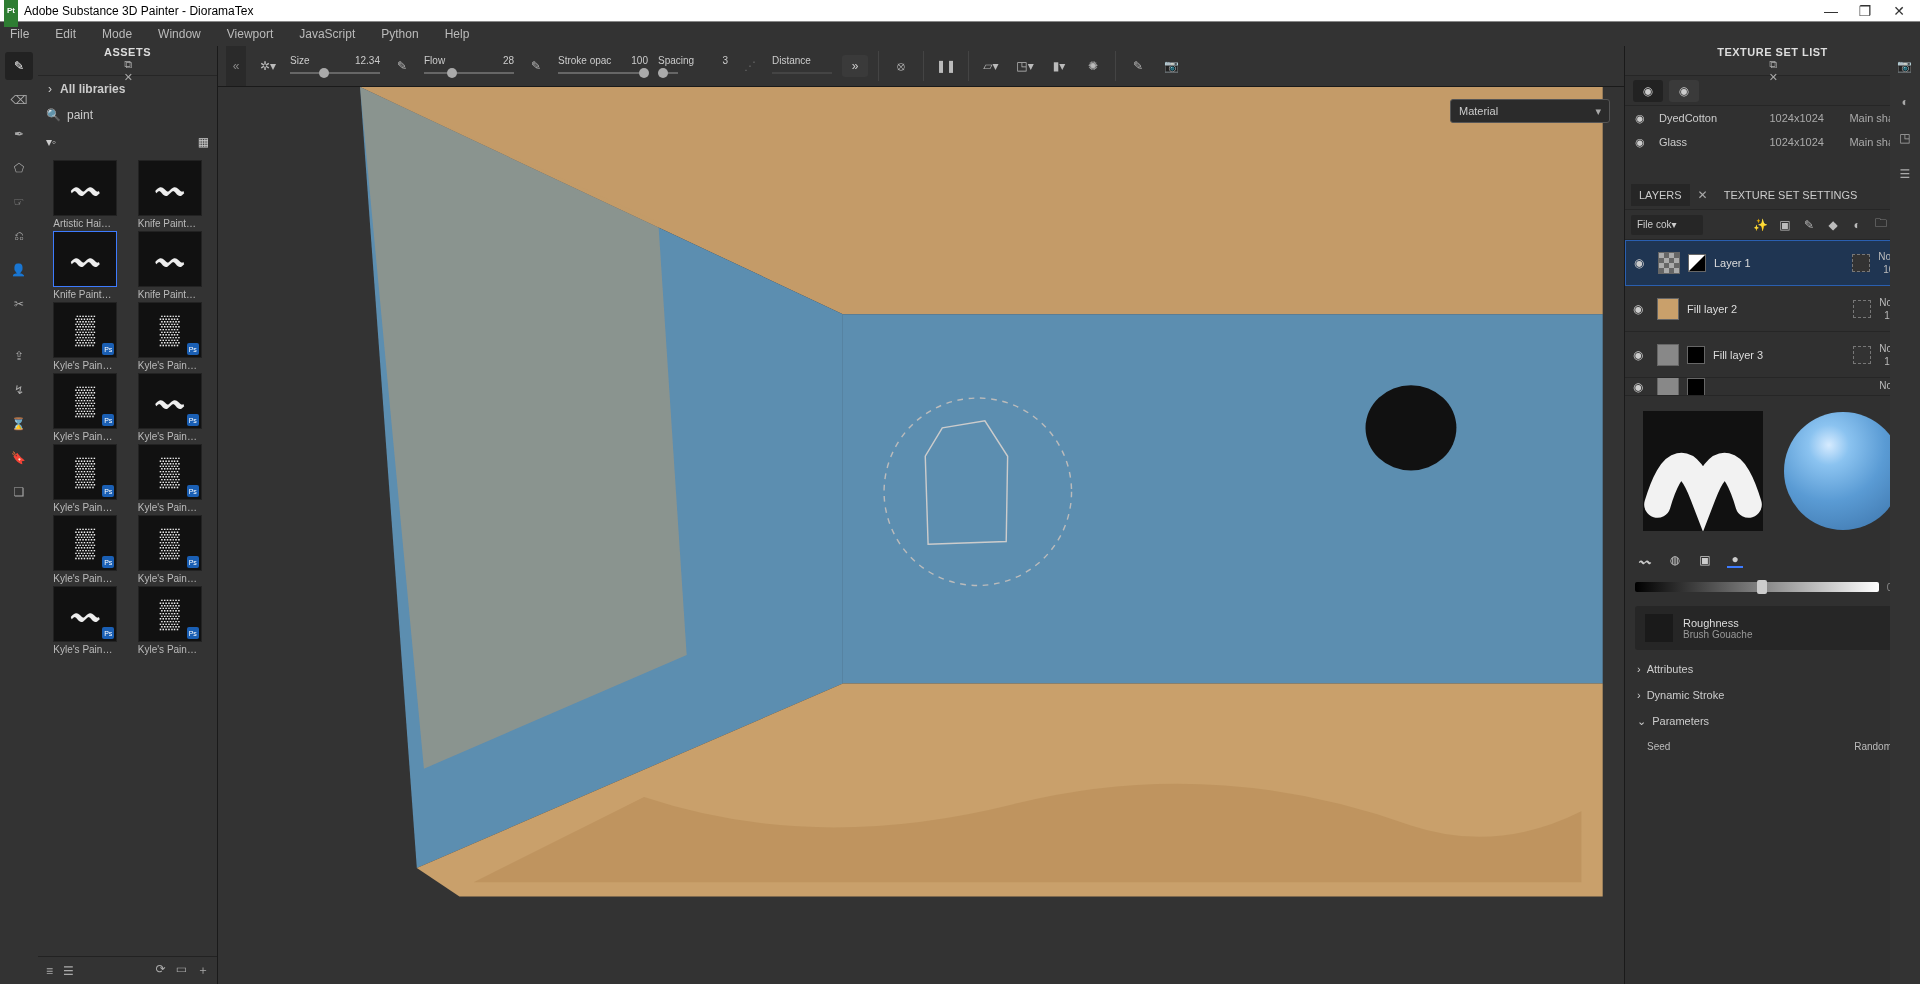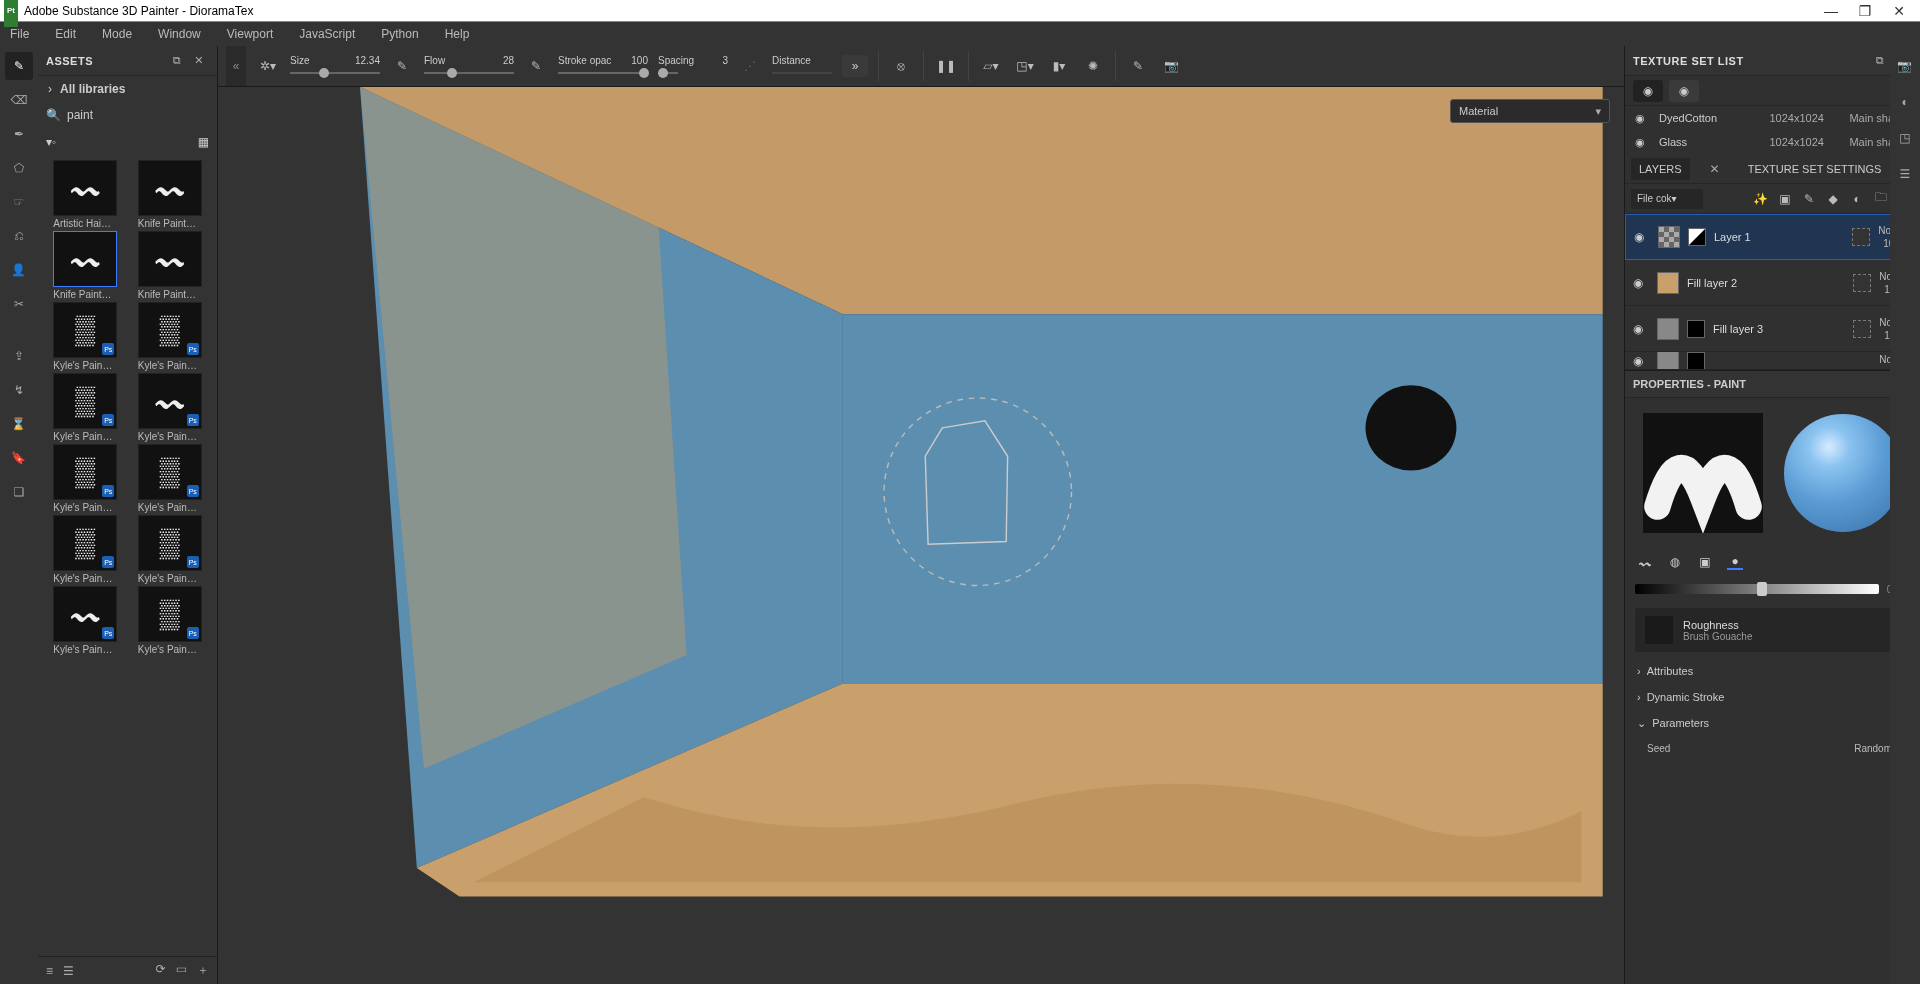--- a/index.html
+++ b/index.html
@@ -9,21 +9,21 @@
 .titlebar .spacer { flex:1; }
 .titlebar .winbtn { width:34px;height:20px;display:flex;align-items:center;justify-content:center;font-size:14px;color:#333; }
 .menubar { height:24px; background:#333; display:flex; align-items:center; padding:0 6px; gap:18px; color:#bbb; font-size:12px; }
 .menubar div{padding:3px 4px;}
 .main { display:flex; height:calc(984px - 46px); background:#1e1e1e; }
 .tool-rail { width:38px; background:#333; display:flex; flex-direction:column; align-items:center; padding-top:6px; gap:6px; }
 .tool-rail .tool { width:28px;height:28px;display:flex;align-items:center;justify-content:center;color:#aaa;border-radius:3px; }
 .tool-rail .tool.active{background:#222;color:#fff;}
 .tool-rail .sep{height:12px;}
 .assets { width:180px; background:#333; display:flex; flex-direction:column; border-right:1px solid #1a1a1a; }
-.panel-hdr { height:30px;background:#333;display:flex;align-items:center;padding:0 8px;font-size:11px;letter-spacing:.5px;color:#ddd;border-bottom:1px solid #262626; }
+.panel-hdr { height:30px;background:#333;display:flex;align-items:center;padding:0 8px;font-size:11px;letter-spacing:.5px;color:#ddd;border-bottom:1px solid #262626;flex-direction:column; }
 .panel-hdr .flex{flex:1;}
 .panel-hdr .ic{width:20px;height:20px;display:flex;align-items:center;justify-content:center;color:#aaa;margin-left:2px;}
 .lib-row{height:26px;display:flex;align-items:center;gap:8px;padding:0 10px;color:#ccc;}
 .search-row{height:26px;display:flex;align-items:center;padding:0 8px;gap:6px;}
 .search-row input{flex:1;background:transparent;border:none;color:#ccc;font-size:12px;outline:none;}
 .filter-row{height:28px;display:flex;align-items:center;justify-content:space-between;padding:0 8px;}
 .asset-grid{flex:1;overflow:hidden;padding:4px 6px;display:grid;grid-template-columns:1fr 1fr;gap:2px;align-content:start;}
 .asset-item{display:flex;flex-direction:column;align-items:center;}
 .asset-thumb{width:64px;height:56px;background:#111;border:1px solid #222;display:flex;align-items:center;justify-content:center;font-size:28px;color:#eee;position:relative;overflow:hidden;}
 .asset-thumb.sel{border:1px solid #3d7bff;}
@@ -49,21 +49,21 @@
 .right-rail{position:absolute;right:0;top:46px;width:30px;height:938px;background:#333;display:flex;flex-direction:column;align-items:center;padding-top:10px;gap:16px;color:#aaa;}
 .right-rail div{width:20px;height:20px;display:flex;align-items:center;justify-content:center;}
 .texset-row{height:24px;display:flex;align-items:center;padding:0 10px;gap:10px;font-size:11px;color:#ccc;}
 .texset-row .eye{width:14px;}
 .texset-row .n{flex:1;}
 .texset-row .r{width:70px;color:#aaa;}
 .texset-row .s{color:#aaa;}
 .vis-row{height:30px;display:flex;align-items:center;padding:0 8px;gap:6px;border-bottom:1px solid #262626;}
 .vis-row .btn{width:30px;height:22px;background:#3a3a3a;border-radius:3px;display:flex;align-items:center;justify-content:center;}
 .vis-row .btn.dk{background:#222;}
-.tabs{height:30px;display:flex;align-items:center;padding:0 6px;gap:16px;border-bottom:1px solid #262626;}
+.tabs{height:30px;display:flex;align-items:center;padding:0 6px;gap:4px;border-bottom:1px solid #262626;margin-top:26px;}
 .tabs .tab{padding:5px 8px;font-size:11px;color:#ccc;}
 .tabs .tab.active{background:#262626;}
 .tabs .x{font-size:12px;color:#aaa;padding:0 4px;}
 .layer-tools{height:30px;display:flex;align-items:center;padding:0 6px;gap:6px;border-bottom:1px solid #262626;}
 .layer-tools .dd{width:72px;height:20px;background:#262626;display:flex;align-items:center;padding:0 6px;font-size:10px;border-radius:2px;}
 .layer-tools .ic{width:18px;height:18px;display:flex;align-items:center;justify-content:center;color:#bbb;}
 .layer{height:46px;display:flex;align-items:center;padding:0 8px;gap:8px;border-bottom:1px solid #262626;}
 .layer.sel{background:#1f3552;border:1px solid #2a5fb0;}
 .layer .eye{width:16px;color:#ccc;}
 .layer .th{width:22px;height:22px;background:#555;border:1px solid #666;}
@@ -441,26 +441,20 @@
   <div class="mask dark"></div>
   <span class="nm"></span>
 
   <div class="rcol">
             <span>Norm⌄</span>
             <span></span>
           </div>
         </div>
       </div>
 
-    <div class="props-hdr">
-      <span style="font-weight:bold;font-size:11px">PROPERTIES - PAINT</span>
-      <div style="flex:1"></div>
-      <div class="ic">⧉</div>
-      <div class="ic">✕</div>
-    </div>
     <div class="preview-row">
       <div class="brush">
         <svg viewBox="0 0 100 100" width="120" height="120">
             <rect width="100" height="100" fill="#111"></rect>
             <path d="M12,78 Q30,18 50,70 Q70,18 88,78" stroke="#fff" stroke-width="22" fill="none" stroke-linecap="round" opacity=".95"></path>
           </svg>
       </div>
       <div class="sphere"></div>
     </div>
     <div class="prop-icons">

